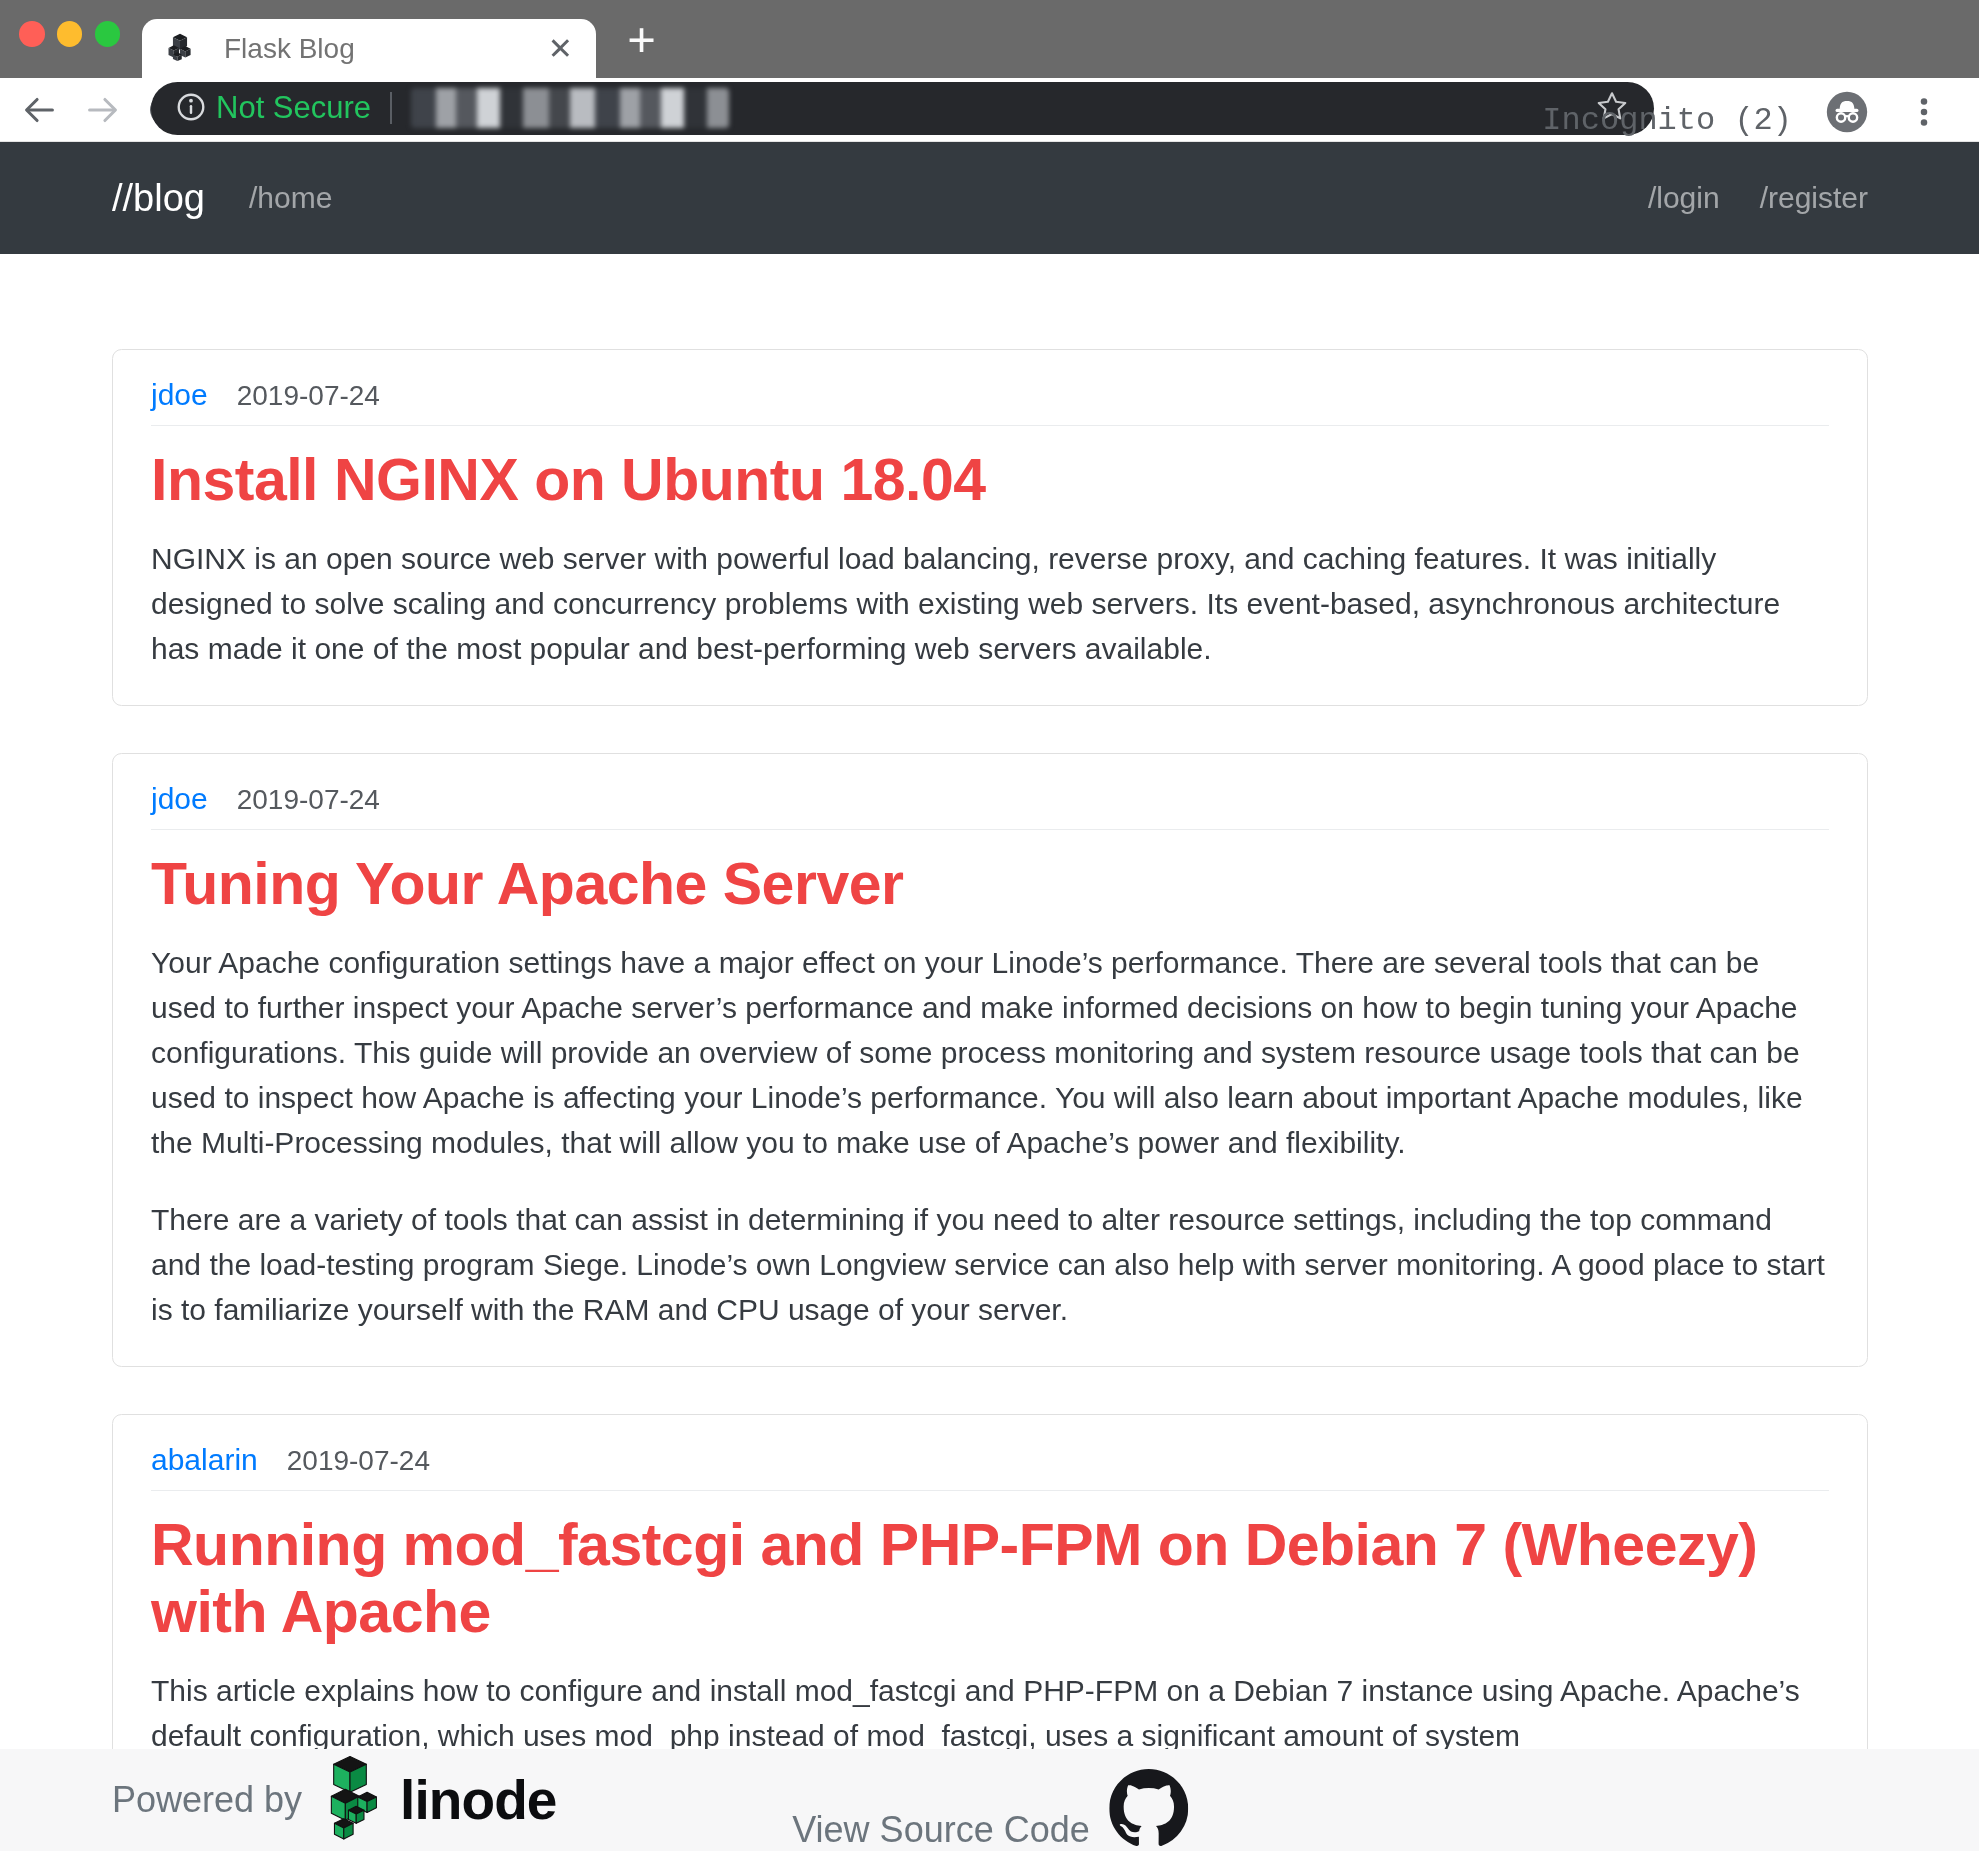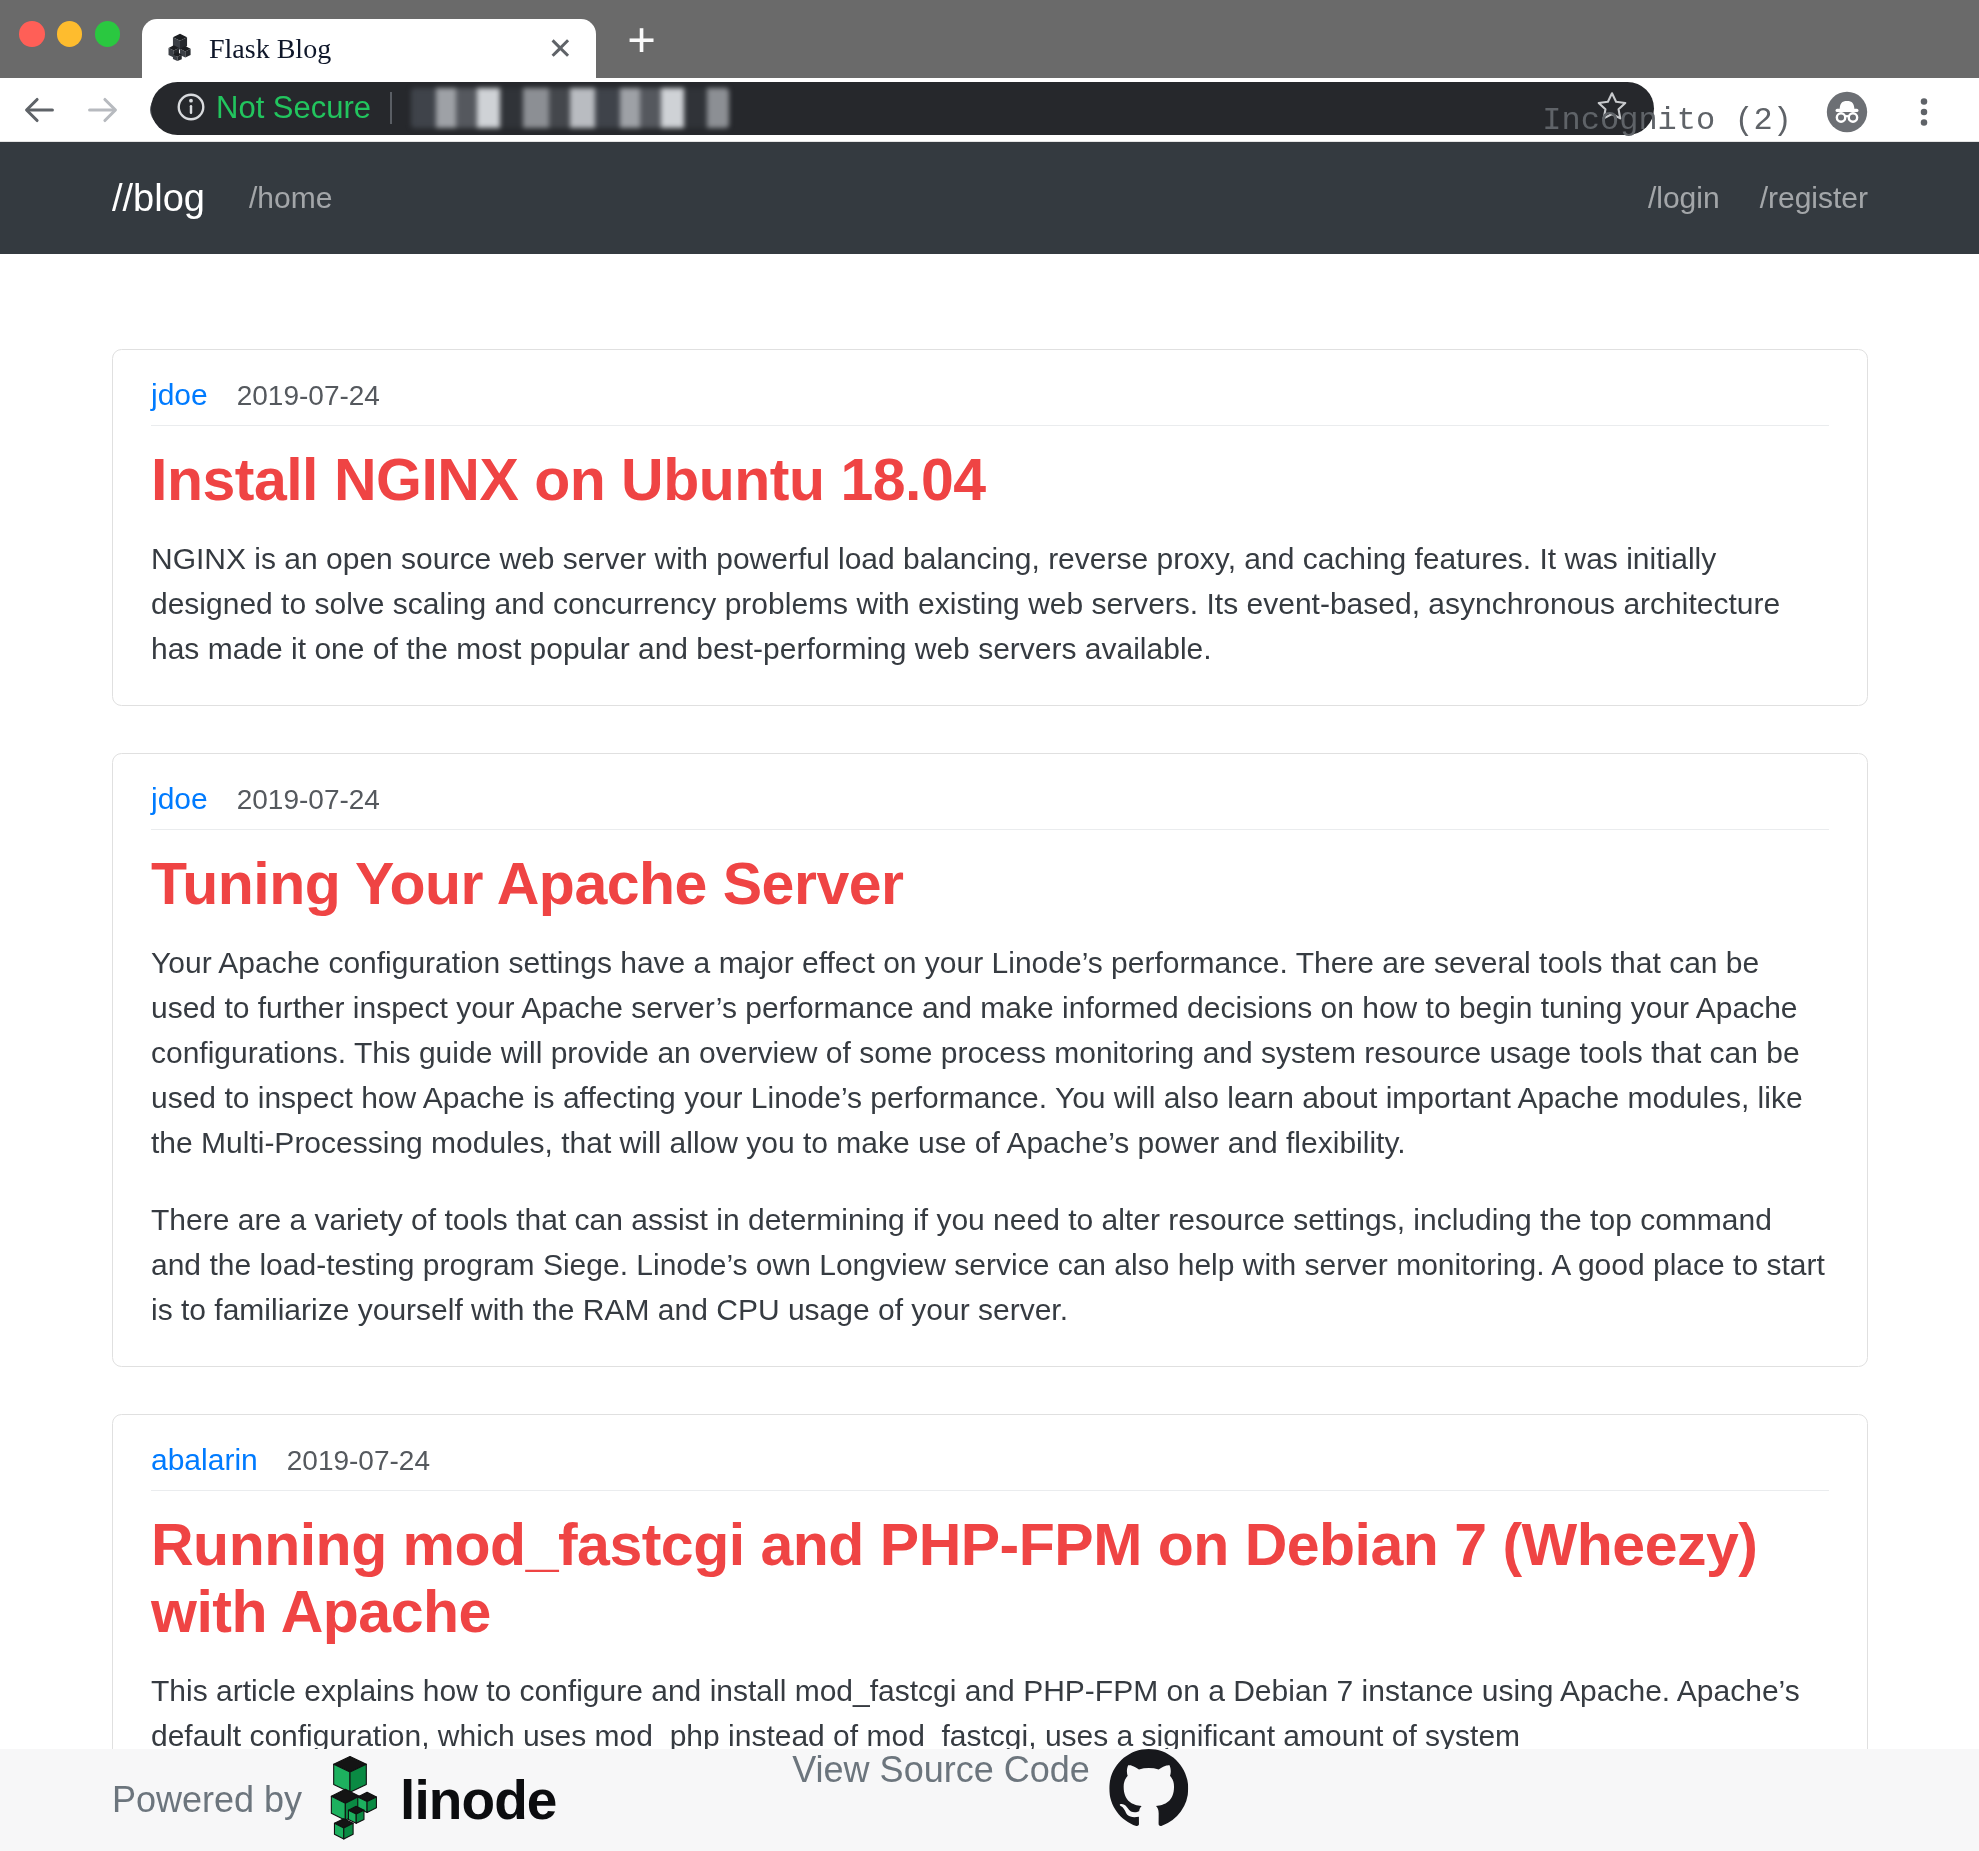--- a/index.html
+++ b/index.html
@@ -6,21 +6,21 @@
   html,body { margin:0; padding:0; width:1980px; height:1851px; overflow:hidden;
               font-family:"Liberation Sans", sans-serif; background:#fff; position:relative; }
 
   
   .tabstrip { height:78px; background:#6a6a6a; position:relative; }
   .lights { position:absolute; left:19px; top:21px; display:flex; gap:12.3px; }
   .light { width:25.6px; height:25.6px; border-radius:50%; }
   .light.red { background:#ff5f57; } .light.yellow { background:#febc2e; } .light.green { background:#2ac840; }
   .tab { position:absolute; left:142px; top:19px; width:454px; height:59px; background:#fff;
          border-radius:15px 15px 0 0; display:flex; align-items:center; padding:0 23px; }
-  .tab-title { margin-left:14px; font-size:28px; color:#0f172a; flex:1;font-family:Liberation Serif, serif; }
+  .tab-title { margin-left:29px; font-size:28px; color:#737373; flex:1; }
   .tab-close { font-size:30px; color:#5f6368; cursor:default; }
   .new-tab { position:absolute; left:615px; top:13.2px; width:53px; text-align:center;
              font-size:49px; font-weight:300; color:#fbfbfb; line-height:53px; }
 
   .toolbar { height:64px; background:#fff; position:relative; border-bottom:1.9px solid #e4e4e4; }
   .nav-btn { position:absolute; top:10.4px; width:44px; height:44px; }
   .btn-back { left:17px; } .btn-fwd { left:81px; } .btn-reload { left:144px; }
   .omnibox { position:absolute; left:151px; top:3.8px; width:1503px; height:53px; background:#26282c;
              border-radius:26.5px; display:flex; align-items:center; padding:0 23px; }
   .security-label { font-size:31px; color:#22c55e; margin-left:8px; }
@@ -50,21 +50,21 @@
   .card hr { border:0; border-top:1.9px solid #eaecee; margin:13.2px 0 21px; }
   .post-title { font-size:59px; font-weight:700; letter-spacing:-0.5px; color:#ef4444;
                 margin:0 0 21px; line-height:1.15; }
   .card p { font-size:30px; line-height:1.5; color:#363b41; margin:0; }
   .card p + p { margin-top:32px; }
 
   
   .footer { position:absolute; bottom:0; left:0; right:0; height:102px; background:#f7f7f8; }
   .footer-left { position:absolute; left:112px; top:0; height:102px; display:flex; align-items:center; gap:15px; }
   .footer-center { position:absolute; left:50%; transform:translateX(-50%); top:0; height:102px;
-                   display:flex; align-items:flex-start; gap:19px; }
+                   display:flex; align-items:flex-end; gap:19px; }
   .footer-text { font-size:36px; color:#6c757d; }
   .linode-word { font-size:55px; font-weight:700; color:#0c0d0f; letter-spacing:-0.9px; margin-left:1.9px; }
 </style>
 </head>
 <body>
 
 <div class="tabstrip">
   <div class="lights">
     <div class="light red"></div>
     <div class="light yellow"></div>

